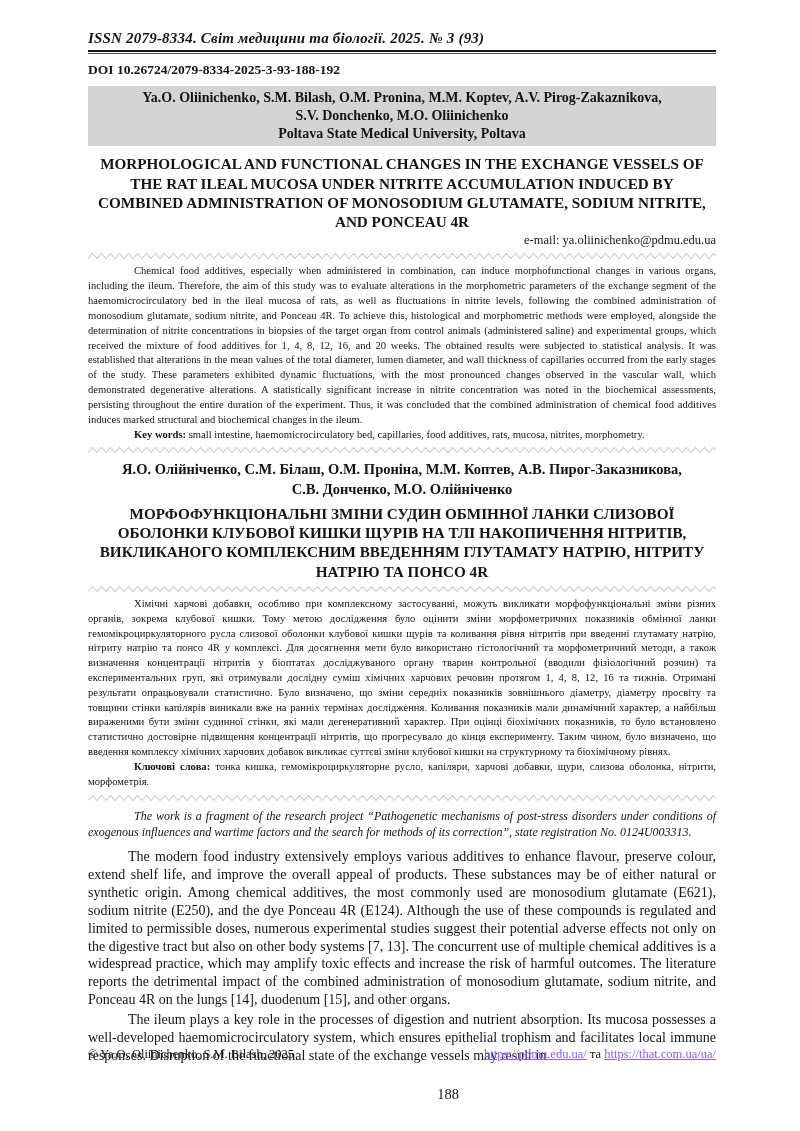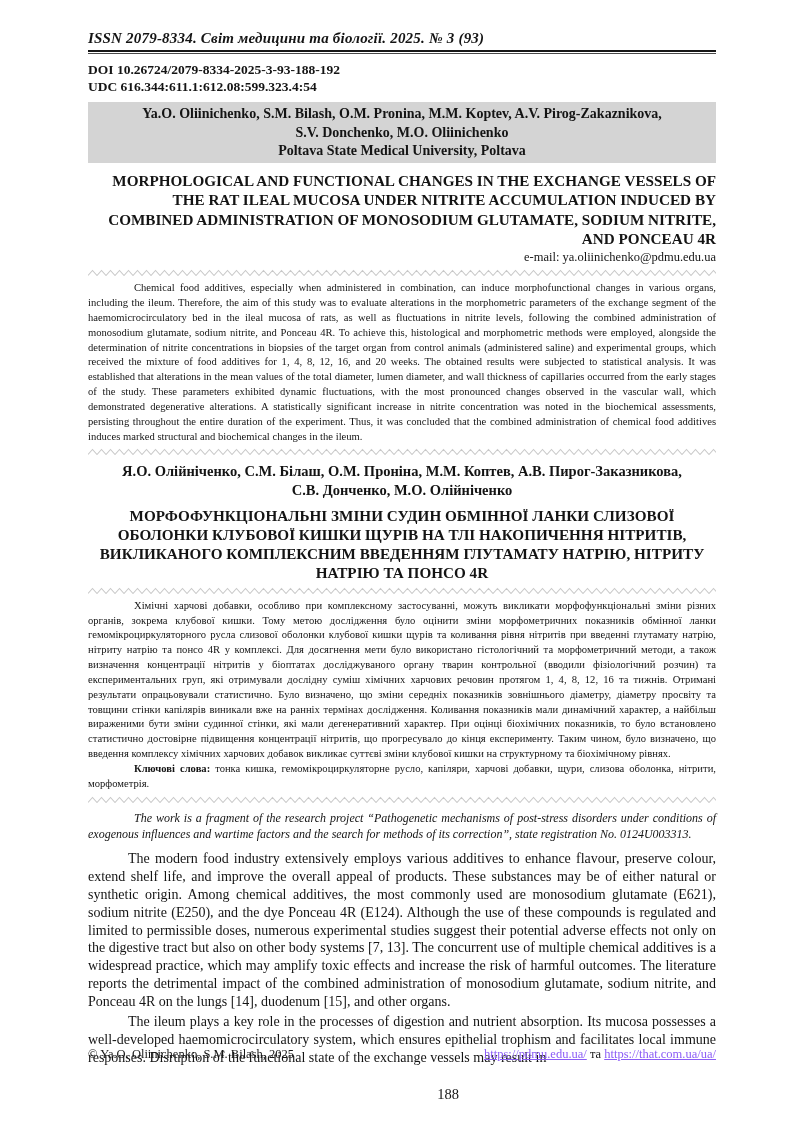--- a/index.html
+++ b/index.html
@@ -14,21 +14,21 @@
     overflow:hidden;
   }
   .issn-line{font-size:15px;font-weight:bold;font-style:italic;letter-spacing:.2px;}
   .rule-thick{height:2px;background:#161616;margin-top:3px;}
   .rule-thin{height:1px;background:#4a4a4a;margin-top:1px;}
   .doi-block{margin-top:8px;font-weight:bold;font-size:13.5px;line-height:1.24;}
   .authors-band{
     margin-top:7px;background:#d4d4d4;text-align:center;
     font-weight:bold;font-size:14px;line-height:1.3;padding:3px 4px;
   }
-  .title-en{margin:8px 0 0;text-align:right;font-size:15.2px;font-weight:bold;line-height:1.27;}
+  .title-en{margin:8px 0 0;text-align:center;font-size:15.2px;font-weight:bold;line-height:1.27;}
   .email-line{margin-top:2px;text-align:right;font-size:12.5px;}
   .zigzag{display:block;margin:4px 0;}
   .abstract{margin:0;font-size:10.6px;line-height:1.4;text-align:justify;text-indent:46px;}
   .keywords{margin:0;}
   .authors-ua{margin-top:6px;text-align:center;font-weight:bold;font-size:14.5px;line-height:1.32;}
   .title-ua{margin:5px 0 0;text-align:center;font-size:15.2px;font-weight:bold;line-height:1.27;}
   .fragment-note{margin:6px 0 0;font-style:italic;font-size:12px;line-height:1.35;text-align:justify;text-indent:46px;}
   .body-par{margin:8px 0 0;font-size:14px;line-height:1.28;text-align:justify;text-indent:40px;}
   .body-par + .body-par{margin-top:2px;}
   .footer-row{
@@ -43,38 +43,38 @@
 <body>
 
 <div class="page">
 
   <div class="issn-line">ISSN 2079-8334. Світ медицини та біології. 2025. № 3 (93)</div>
   <div class="rule-thick"></div>
   <div class="rule-thin"></div>
 
   <div class="doi-block">
     <div>DOI 10.26724/2079-8334-2025-3-93-188-192</div>
-    <div>UDC 616.344:611.1:612.08:599.323.4:54</div>
   </div>
 
   <div class="authors-band">
     <div>Ya.O. Oliinichenko, S.M. Bilash, O.M. Pronina, M.M. Koptev, A.V. Pirog-Zakaznikova,</div>
     <div>S.V. Donchenko, M.O. Oliinichenko</div>
     <div>Poltava State Medical University, Poltava</div>
   </div>
 
   <div class="title-en">MORPHOLOGICAL AND FUNCTIONAL CHANGES IN THE EXCHANGE VESSELS OF THE RAT ILEAL MUCOSA UNDER NITRITE ACCUMULATION INDUCED BY COMBINED ADMINISTRATION OF MONOSODIUM GLUTAMATE, SODIUM NITRITE, AND PONCEAU 4R</div>
 
   <div class="email-line">e-mail: ya.oliinichenko@pdmu.edu.ua</div>
 
   <svg class="zigzag" width="628" height="8">
       <path fill="none" stroke="#c9c9c9" stroke-width="1.1" d="M0 6.5 L4.5 1.5 L9 6.5 L13.5 1.5 L18 6.5 L22.5 1.5 L27 6.5 L31.5 1.5 L36 6.5 L40.5 1.5 L45 6.5 L49.5 1.5 L54 6.5 L58.5 1.5 L63 6.5 L67.5 1.5 L72 6.5 L76.5 1.5 L81 6.5 L85.5 1.5 L90 6.5 L94.5 1.5 L99 6.5 L103.5 1.5 L108 6.5 L112.5 1.5 L117 6.5 L121.5 1.5 L126 6.5 L130.5 1.5 L135 6.5 L139.5 1.5 L144 6.5 L148.5 1.5 L153 6.5 L157.5 1.5 L162 6.5 L166.5 1.5 L171 6.5 L175.5 1.5 L180 6.5 L184.5 1.5 L189 6.5 L193.5 1.5 L198 6.5 L202.5 1.5 L207 6.5 L211.5 1.5 L216 6.5 L220.5 1.5 L225 6.5 L229.5 1.5 L234 6.5 L238.5 1.5 L243 6.5 L247.5 1.5 L252 6.5 L256.5 1.5 L261 6.5 L265.5 1.5 L270 6.5 L274.5 1.5 L279 6.5 L283.5 1.5 L288 6.5 L292.5 1.5 L297 6.5 L301.5 1.5 L306 6.5 L310.5 1.5 L315 6.5 L319.5 1.5 L324 6.5 L328.5 1.5 L333 6.5 L337.5 1.5 L342 6.5 L346.5 1.5 L351 6.5 L355.5 1.5 L360 6.5 L364.5 1.5 L369 6.5 L373.5 1.5 L378 6.5 L382.5 1.5 L387 6.5 L391.5 1.5 L396 6.5 L400.5 1.5 L405 6.5 L409.5 1.5 L414 6.5 L418.5 1.5 L423 6.5 L427.5 1.5 L432 6.5 L436.5 1.5 L441 6.5 L445.5 1.5 L450 6.5 L454.5 1.5 L459 6.5 L463.5 1.5 L468 6.5 L472.5 1.5 L477 6.5 L481.5 1.5 L486 6.5 L490.5 1.5 L495 6.5 L499.5 1.5 L504 6.5 L508.5 1.5 L513 6.5 L517.5 1.5 L522 6.5 L526.5 1.5 L531 6.5 L535.5 1.5 L540 6.5 L544.5 1.5 L549 6.5 L553.5 1.5 L558 6.5 L562.5 1.5 L567 6.5 L571.5 1.5 L576 6.5 L580.5 1.5 L585 6.5 L589.5 1.5 L594 6.5 L598.5 1.5 L603 6.5 L607.5 1.5 L612 6.5 L616.5 1.5 L621 6.5 L625.5 1.5 L630 6.5"></path>
     </svg>
 
   <p class="abstract">Chemical food additives, especially when administered in combination, can induce morphofunctional changes in various organs, including the ileum. Therefore, the aim of this study was to evaluate alterations in the morphometric parameters of the exchange segment of the haemomicrocirculatory bed in the ileal mucosa of rats, as well as fluctuations in nitrite levels, following the combined administration of monosodium glutamate, sodium nitrite, and Ponceau 4R. To achieve this, histological and morphometric methods were employed, alongside the determination of nitrite concentrations in biopsies of the target organ from control animals (administered saline) and experimental groups, which received the mixture of food additives for 1, 4, 8, 12, 16, and 20 weeks. The obtained results were subjected to statistical analysis. It was established that alterations in the mean values of the total diameter, lumen diameter, and wall thickness of capillaries occurred from the early stages of the study. These parameters exhibited dynamic fluctuations, with the most pronounced changes observed in the vascular wall, which demonstrated degenerative alterations. A statistically significant increase in nitrite concentration was noted in the biochemical assessments, persisting throughout the entire duration of the experiment. Thus, it was concluded that the combined administration of chemical food additives induces marked structural and biochemical changes in the ileum.</p>
+  <p class="abstract keywords"><b>Key words:</b><span> small intestine, haemomicrocirculatory bed, capillaries, food additives, rats, mucosa, nitrites, morphometry.</span></p>
 
   <svg class="zigzag" width="628" height="8">
       <path fill="none" stroke="#c9c9c9" stroke-width="1.1" d="M0 6.5 L4.5 1.5 L9 6.5 L13.5 1.5 L18 6.5 L22.5 1.5 L27 6.5 L31.5 1.5 L36 6.5 L40.5 1.5 L45 6.5 L49.5 1.5 L54 6.5 L58.5 1.5 L63 6.5 L67.5 1.5 L72 6.5 L76.5 1.5 L81 6.5 L85.5 1.5 L90 6.5 L94.5 1.5 L99 6.5 L103.5 1.5 L108 6.5 L112.5 1.5 L117 6.5 L121.5 1.5 L126 6.5 L130.5 1.5 L135 6.5 L139.5 1.5 L144 6.5 L148.5 1.5 L153 6.5 L157.5 1.5 L162 6.5 L166.5 1.5 L171 6.5 L175.5 1.5 L180 6.5 L184.5 1.5 L189 6.5 L193.5 1.5 L198 6.5 L202.5 1.5 L207 6.5 L211.5 1.5 L216 6.5 L220.5 1.5 L225 6.5 L229.5 1.5 L234 6.5 L238.5 1.5 L243 6.5 L247.5 1.5 L252 6.5 L256.5 1.5 L261 6.5 L265.5 1.5 L270 6.5 L274.5 1.5 L279 6.5 L283.5 1.5 L288 6.5 L292.5 1.5 L297 6.5 L301.5 1.5 L306 6.5 L310.5 1.5 L315 6.5 L319.5 1.5 L324 6.5 L328.5 1.5 L333 6.5 L337.5 1.5 L342 6.5 L346.5 1.5 L351 6.5 L355.5 1.5 L360 6.5 L364.5 1.5 L369 6.5 L373.5 1.5 L378 6.5 L382.5 1.5 L387 6.5 L391.5 1.5 L396 6.5 L400.5 1.5 L405 6.5 L409.5 1.5 L414 6.5 L418.5 1.5 L423 6.5 L427.5 1.5 L432 6.5 L436.5 1.5 L441 6.5 L445.5 1.5 L450 6.5 L454.5 1.5 L459 6.5 L463.5 1.5 L468 6.5 L472.5 1.5 L477 6.5 L481.5 1.5 L486 6.5 L490.5 1.5 L495 6.5 L499.5 1.5 L504 6.5 L508.5 1.5 L513 6.5 L517.5 1.5 L522 6.5 L526.5 1.5 L531 6.5 L535.5 1.5 L540 6.5 L544.5 1.5 L549 6.5 L553.5 1.5 L558 6.5 L562.5 1.5 L567 6.5 L571.5 1.5 L576 6.5 L580.5 1.5 L585 6.5 L589.5 1.5 L594 6.5 L598.5 1.5 L603 6.5 L607.5 1.5 L612 6.5 L616.5 1.5 L621 6.5 L625.5 1.5 L630 6.5"></path>
     </svg>
 
   <div class="authors-ua">
     <div>Я.О. Олійніченко, С.М. Білаш, О.М. Проніна, М.М. Коптев, А.В. Пирог-Заказникова,</div>
     <div>С.В. Донченко, М.О. Олійніченко</div>
   </div>
 

